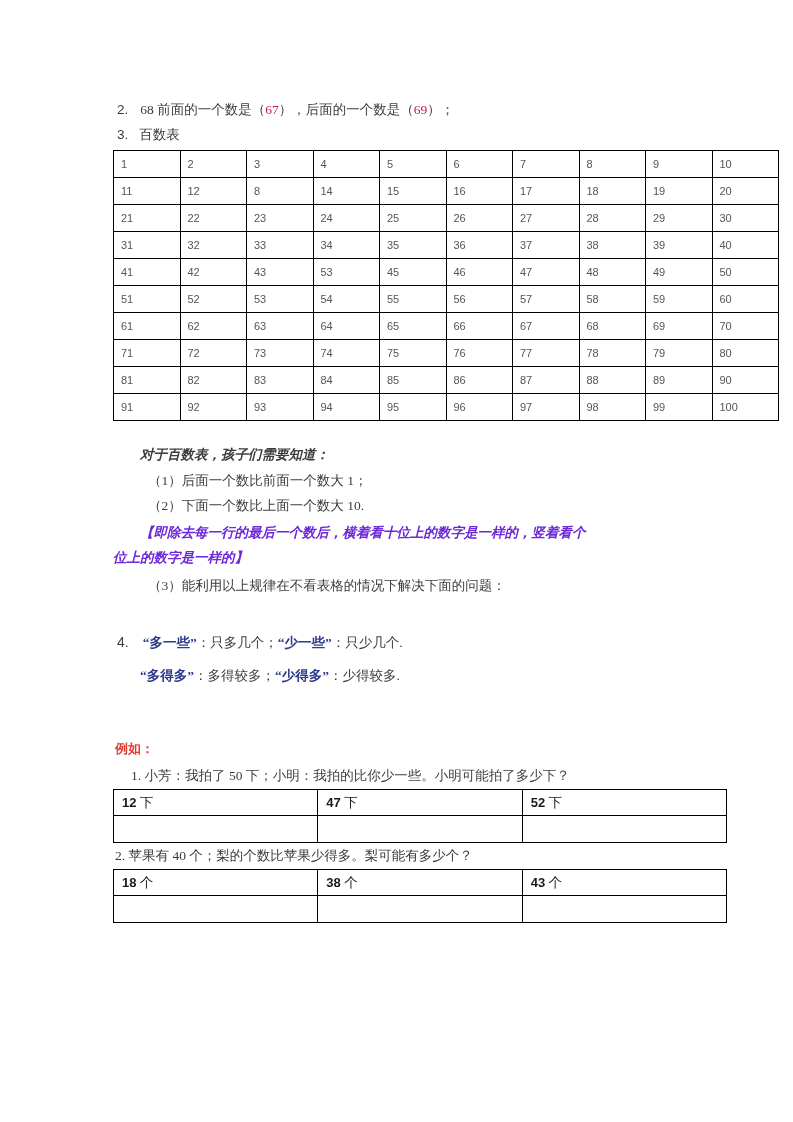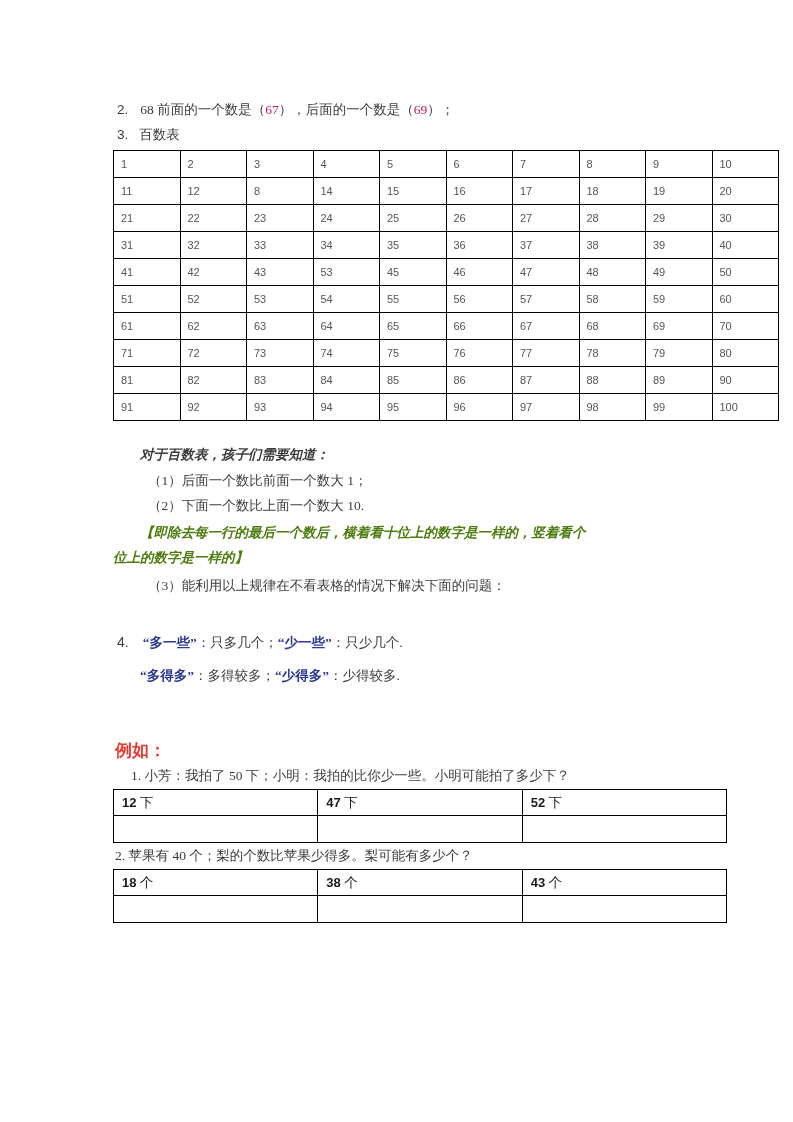--- a/index.html
+++ b/index.html
@@ -31,21 +31,21 @@
     font-family: "Liberation Sans", "DejaVu Sans", sans-serif;
     font-size: 13.5px;
     color: #3c3c3c;
   }
   .cjk {
     font-family: "Liberation Serif", "DejaVu Serif", serif;
     font-size: 13.5px;
     color: #3c3c3c;
   }
   .red { color: #c2185b; }
-  .gold { color: #4d7c0f; font-weight: bold; font-style: italic; }
+  .gold { color: #6d28d9; font-weight: bold; font-style: italic; }
   .navy { color: #2b3a8c; font-weight: bold; }
   .redhead { color: #e03c31; font-weight: bold; }
   .bolditalic { font-weight: bold; font-style: italic; }
 
   
   #hundred-table {
     position: absolute;
     left: 113px;
     top: 150px;
     width: 666px;
@@ -235,21 +235,21 @@
   <div class="tline cjk" style="left:148px; top:579px;">（3）能利用以上规律在不看表格的情况下解决下面的问题：</div>
 
   <div class="tline" style="left:117px; top:634px;">
     <span class="num-lead" style="font-size:14px;">4.</span>
     <span class="cjk navy" style="margin-left:10px;">“多一些”</span><span class="cjk">：只多几个；</span><span class="cjk navy">“少一些”</span><span class="cjk">：只少几个.</span>
   </div>
   <div class="tline" style="left:140px; top:667px;">
     <span class="cjk navy">“多得多”</span><span class="cjk">：多得较多；</span><span class="cjk navy">“少得多”</span><span class="cjk">：少得较多.</span>
   </div>
 
-  <div class="tline cjk redhead" style="left:115px; top:742px; font-size:17px;">例如：</div>
+  <div class="tline cjk redhead" style="left:115px; top:742px; font-size:13px;">例如：</div>
   <div class="tline cjk" style="left:131px; top:769px;">1. 小芳：我拍了 50 下；小明：我拍的比你少一些。小明可能拍了多少下？</div>
 
   <table class="ans-table" id="answer-table-1">
     <tbody>
       <tr>
         <td><b>12</b> <span>下</span></td>
         <td><b>47</b> <span>下</span></td>
         <td><b>52</b> <span>下</span></td>
       </tr>
       <tr>

